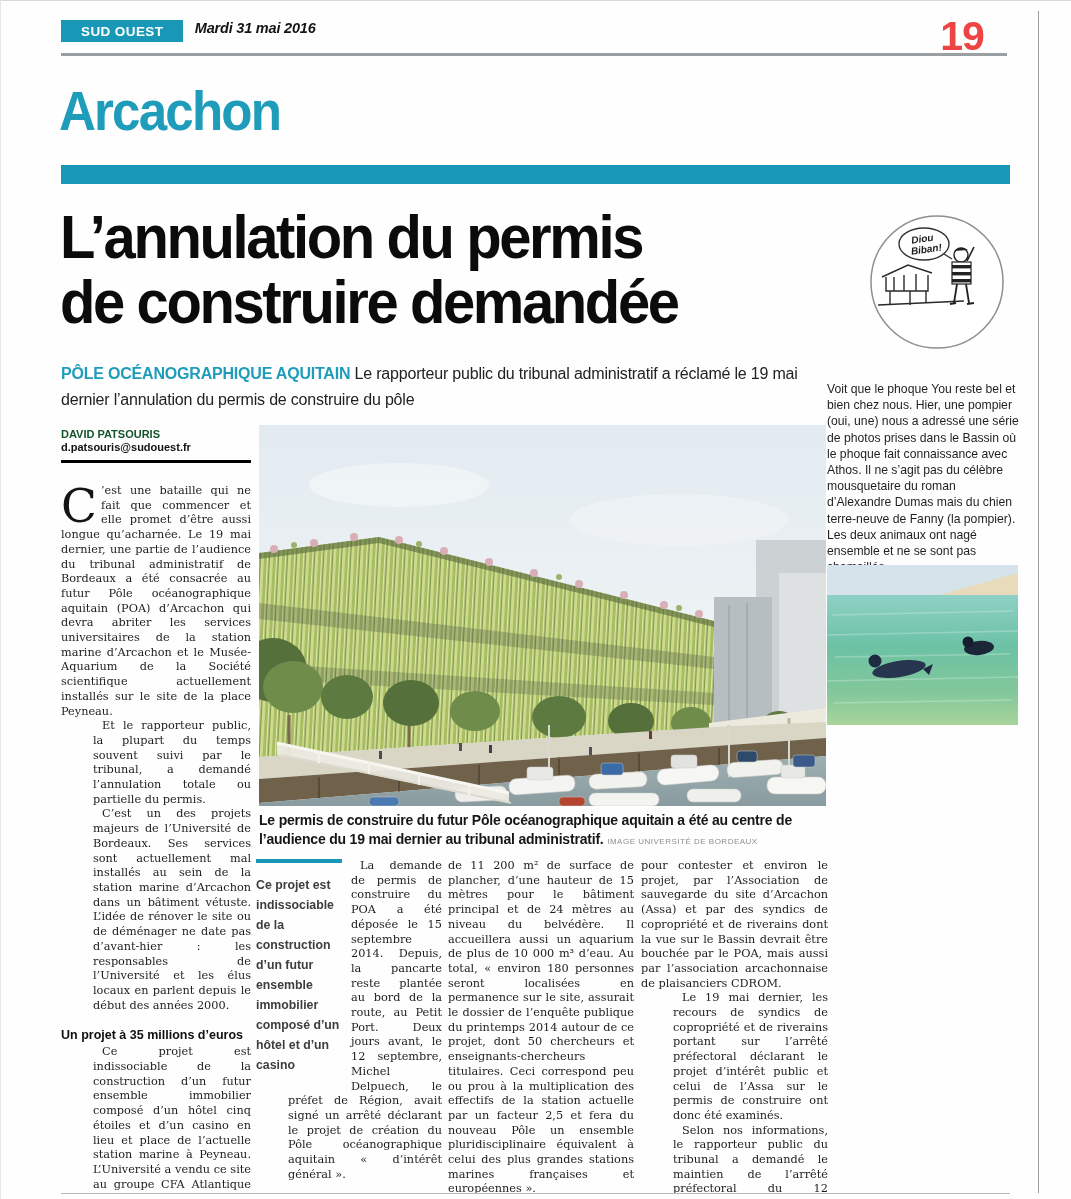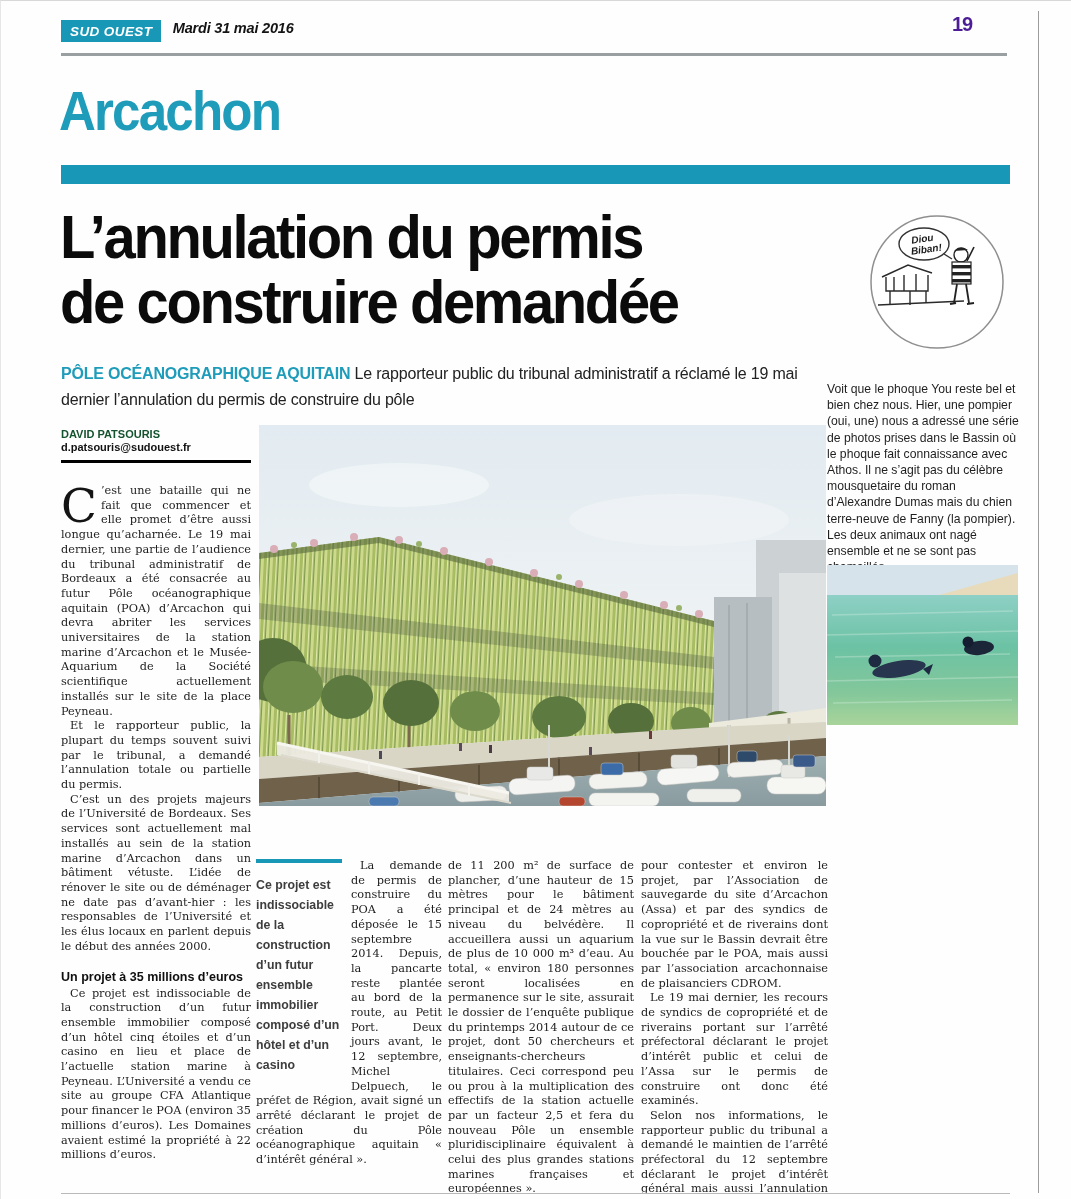--- a/index.html
+++ b/index.html
@@ -4,42 +4,42 @@
 <style>
   html,body{margin:0;padding:0;background:#ffffff;}
   #page{
     position:relative;width:1071px;height:1199px;background:#fefefe;
     font-family:"Liberation Sans",sans-serif;overflow:hidden;
     border-top:1px solid #d8d8d8;border-left:1px solid #e6e6e6;
   }
   .abs{position:absolute;}
   
   .masthead-box{background:#1898b6;color:#fff;font-weight:bold;font-size:13.5px;
-    letter-spacing:.4px;padding:4px 9px 3px;display:inline-block;font-style:italic;}
+    letter-spacing:.4px;padding:4px 20px 3px;display:inline-block;}
   .date{font-weight:bold;font-size:14.5px;color:#141414;letter-spacing:-.2px;font-style:italic;}
-  .pagenum{font-weight:bold;font-size:20px;color:#4c1d95;letter-spacing:-1px;}
+  .pagenum{font-weight:bold;font-size:41px;color:#ef4444;letter-spacing:-1px;}
   .header-rule{background:#9aa0a2;height:3px;}
   
   .section-title{color:#1e9cba;font-weight:bold;font-size:55px;letter-spacing:-2px;
     transform:scaleX(.93);transform-origin:0 0;white-space:nowrap;}
   .teal-band{background:#1898b6;height:19px;}
   
   .headline{font-weight:bold;font-size:61px;line-height:65px;color:#0b0b0b;
     letter-spacing:-2.5px;transform:scaleX(.95);transform-origin:0 0;white-space:nowrap;}
   .kicker{font-size:16px;line-height:25.5px;color:#222;letter-spacing:-.2px;}
   .kicker b{color:#1e9cba;}
   
   .by-name{font-weight:bold;font-size:11px;color:#14532d;}
   .by-mail{font-weight:bold;font-size:11px;color:#111;margin-top:1px;}
   .by-rule{height:3px;background:#000;margin-top:7px;}
   
   .serif{font-family:"DejaVu Serif",serif;font-size:11.3px;line-height:14.7px;
     color:#1d1d1d;text-align:justify;hyphens:auto;}
   .serif p{margin:0;}
-  .serif p.ind{text-indent:9px;}
+  .serif p.ind{text-indent:9px;margin-left:32px;}
   .dropcap{float:left;font-family:"DejaVu Serif",serif;font-size:47px;line-height:40px;
     padding:2px 4px 0 0;color:#141414;}
   .subhead{font-family:"Liberation Sans",sans-serif;font-weight:bold;font-size:12.5px;
     line-height:15px;color:#0f0f0f;margin:15px 0 2px !important;text-align:left;text-indent:0 !important;}
   
   .caption{font-weight:bold;font-size:14px;line-height:19px;color:#161616;letter-spacing:-.2px;}
   .credit{font-weight:normal;font-size:8px;color:#8e8e8e;letter-spacing:.5px;}
   
   .pq{float:left;width:86px;margin:0 9px 6px 0;}
   .pq-bar{height:4px;background:#1898b6;margin-bottom:12px;}
@@ -205,20 +205,23 @@
         <line x1="18" y1="318" x2="250" y2="368" stroke="#f7f6f1" stroke-width="3"></line>
         <line x1="22" y1="330" x2="252" y2="378" stroke="#dcd9cd" stroke-width="2"></line>
         <line x1="60" y1="326" x2="60" y2="338" stroke="#f2f1ec" stroke-width="2"></line>
         <line x1="110" y1="337" x2="110" y2="349" stroke="#f2f1ec" stroke-width="2"></line>
         <line x1="160" y1="348" x2="160" y2="360" stroke="#f2f1ec" stroke-width="2"></line>
         <line x1="210" y1="358" x2="210" y2="371" stroke="#f2f1ec" stroke-width="2"></line>
       </g>
     </svg>
   </div>
 
+  <div class="abs caption" style="left:258px;top:810px;width:567px;">
+    <span>Le permis de construire du futur Pôle océanographique aquitain a été au centre de l’audience du 19 mai dernier au tribunal administratif. </span><span class="credit">IMAGE UNIVERSITÉ DE BORDEAUX</span>
+  </div>
 
   <div class="abs serif col" style="left:255px;top:858px;width:186px;height:336px;">
     <div class="pq">
       <div class="pq-bar"></div>
       <div class="pq-text">Ce projet est indissociable de la construction d’un futur ensemble immobilier composé d’un hôtel et d’un casino</div>
     </div>
     <p class="ind">La demande de permis de construire du POA a été déposée le 15 septembre 2014. Depuis, la pancarte reste plantée au bord de la route, au Petit Port. Deux jours avant, le 12 septembre, Michel Delpuech, le préfet de Région, avait signé un arrêté déclarant le projet de création du Pôle océanographique aquitain « d’intérêt général ».</p>
 
   </div>
 

